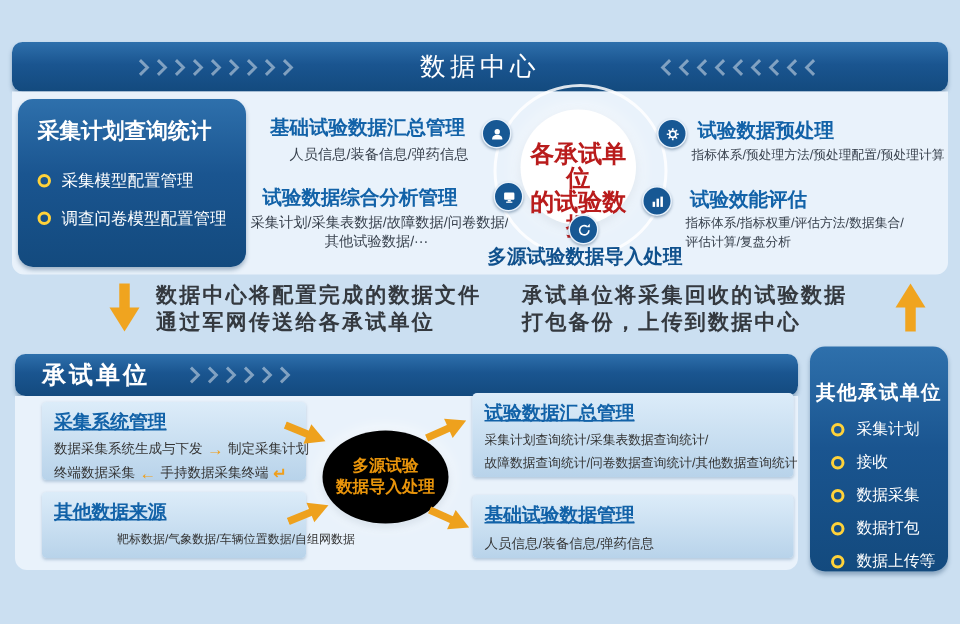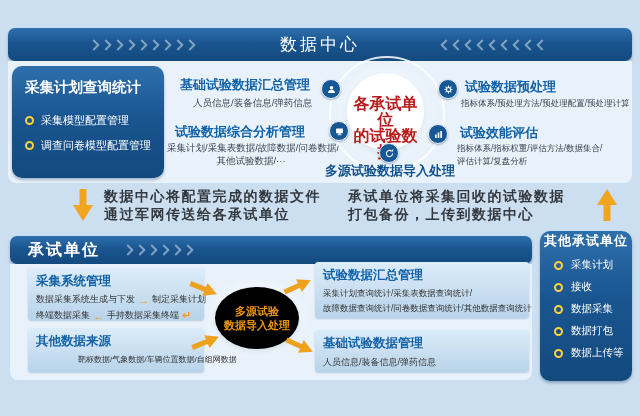--- a/index.html
+++ b/index.html
@@ -47,21 +47,21 @@
   .band-text{font-size:14px;font-weight:bold;color:#34393f;line-height:18px;
              letter-spacing:1.5px;white-space:nowrap;}
 
   
   .unit-header{left:10px;top:236px;width:522px;height:28px;border-radius:7px;
                display:flex;align-items:center;}
   .unit-header .t{color:#fff;font-size:16px;font-weight:bold;letter-spacing:2px;margin-left:18px;}
   .lightbox{background:linear-gradient(180deg,#dcecf9 0%,#b8d3ea 100%);
             border-radius:3px;box-shadow:0 1px 2px rgba(90,130,170,.35);
             padding:5px 8px;box-sizing:border-box;}
-  .lightbox .bt{font-size:12.5px;font-weight:bold;color:#1262a8;white-space:nowrap;}
+  .lightbox .bt{font-size:12.5px;font-weight:bold;color:#1262a8;white-space:nowrap;text-decoration:underline;}
   .rowline{display:flex;align-items:center;font-size:9px;color:#333;white-space:nowrap;margin-top:3px;}
   .oarrow{color:#ef9f1c;font-weight:bold;font-size:11px;margin:0 3px;}
   .ellipse{background:#000000;border-radius:50%;text-align:center;
            box-shadow:0 0 12px rgba(255,255,255,.95),0 2px 5px rgba(70,110,150,.3);}
   .ellipse div{color:#e8940b;font-size:11px;font-weight:bold;line-height:14px;}
 
   
   .side-title{color:#fff;font-size:13px;font-weight:bold;text-align:center;letter-spacing:1px;}
   .side-item{display:flex;align-items:center;color:#fff;font-size:10.5px;margin:8px 0 0 14px;}
   .side-item .bullet{margin-right:8px;}
@@ -252,21 +252,21 @@
     <div style="font-size:8.5px;color:#333;white-space:nowrap;margin-top:4px;">采集计划查询统计/采集表数据查询统计/</div>
     <div style="font-size:8.5px;color:#333;white-space:nowrap;margin-top:3px;">故障数据查询统计/问卷数据查询统计/其他数据查询统计</div>
   </div>
 
   <div class="abs lightbox" style="left:315px;top:330px;width:214px;height:42px;">
     <div class="bt">基础试验数据管理</div>
     <div style="font-size:9px;color:#333;white-space:nowrap;margin-top:4px;">人员信息/装备信息/弹药信息</div>
   </div>
 
   <div class="abs dark dark-card" style="left:540px;top:231px;width:92px;height:150px;">
-    <div class="side-title" style="margin-top:1px;">其他承试单位</div>
+    <div class="side-title" style="margin-top:22px;">其他承试单位</div>
     <div class="side-item">
       <span class="bullet"></span>
       <span>采集计划</span>
     </div>
     <div class="side-item">
       <span class="bullet"></span>
       <span>接收</span>
     </div>
     <div class="side-item">
       <span class="bullet"></span>

